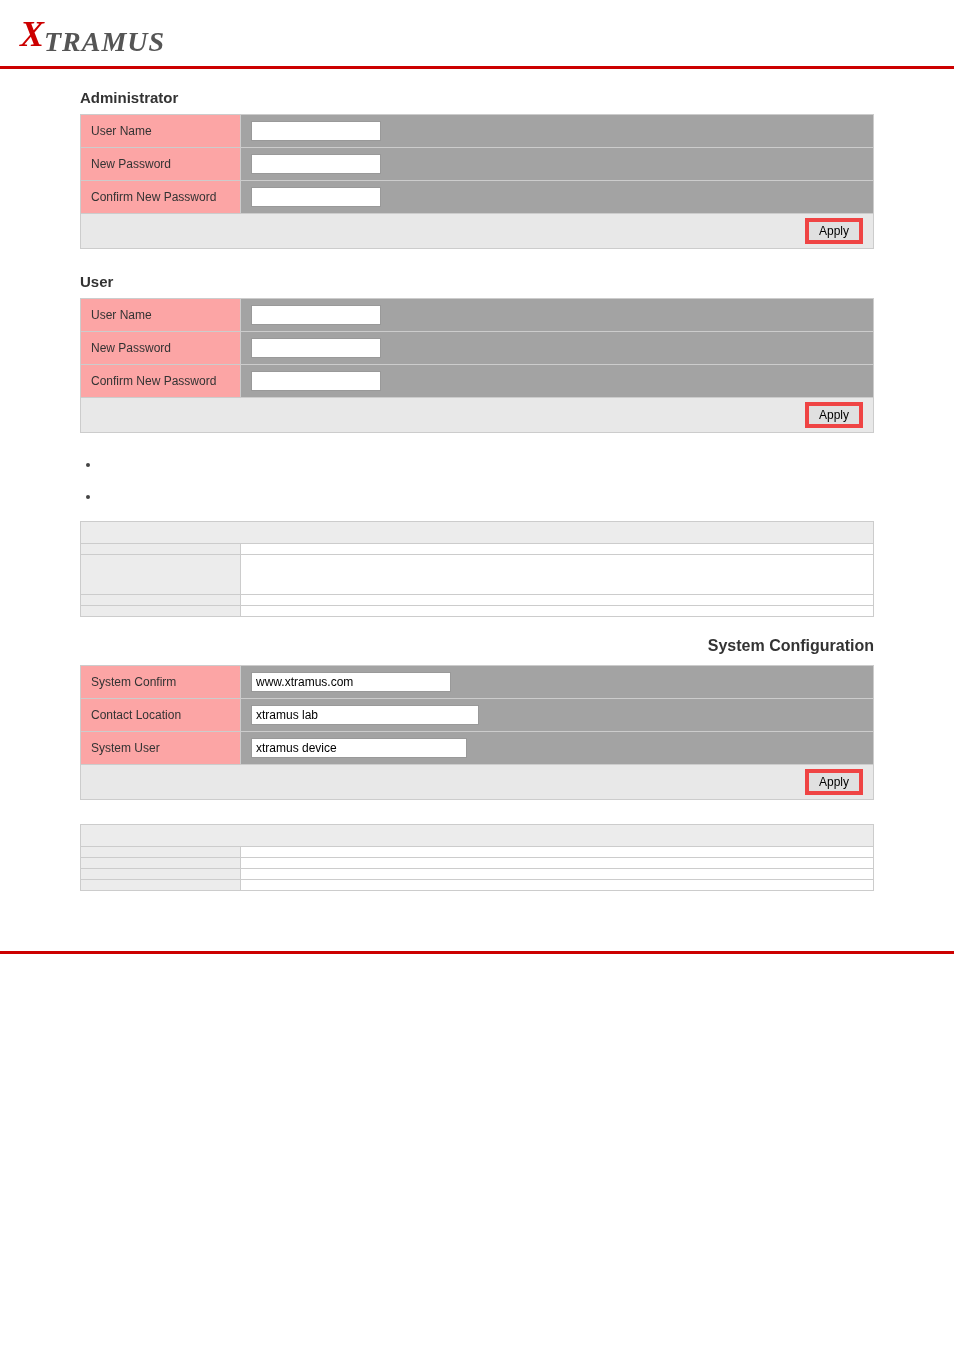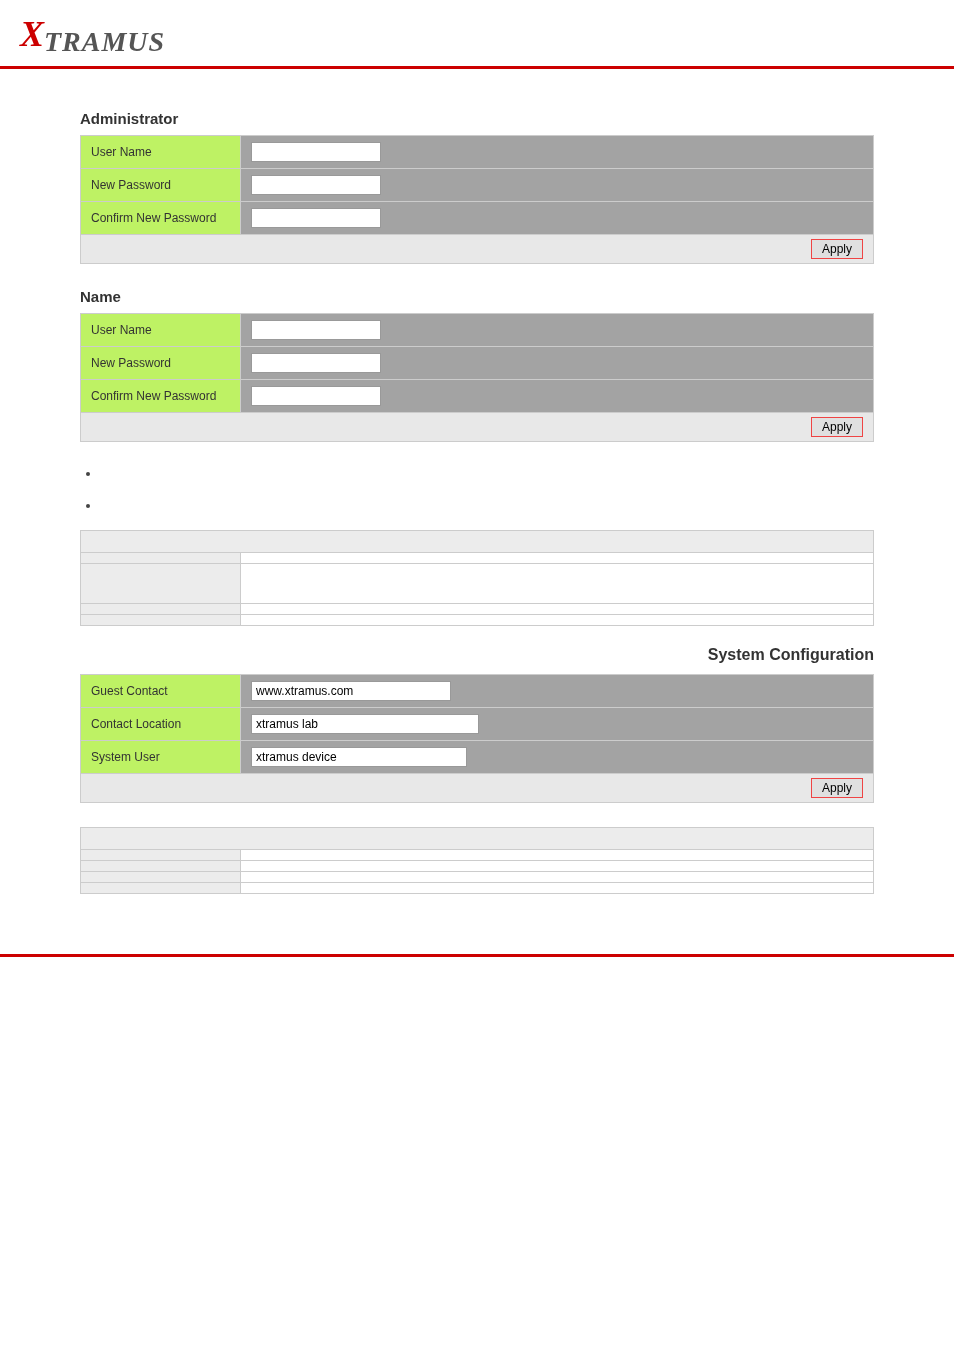--- a/index.html
+++ b/index.html
@@ -46,40 +46,39 @@
 
     
     .section {
       margin-bottom: 24px;
     }
     .section-title {
       font-size: 15px;
       font-weight: bold;
       color: #333;
       margin-bottom: 8px;
-      margin-top: 21px;
     }
 
     
     .form-table {
       width: 100%;
       border-collapse: collapse;
       border: 1px solid #ccc;
       background: #f5f5f5;
     }
     .form-table tr {
       border-bottom: 1px solid #ccc;
     }
     .form-table td {
       padding: 6px 10px;
       vertical-align: middle;
     }
     .form-table td:first-child {
       width: 160px;
-      background: #bef264;
+      background: #fca5a5;
       color: #333;
       font-size: 12px;
       border-right: 1px solid #ccc;
     }
     .form-table td:last-child {
       background: #a3a3a3;
     }
     .form-table input[type="text"],
     .form-table input[type="password"] {
       width: 130px;
@@ -91,21 +90,21 @@
     }
     .apply-row td {
       background: #e8e8e8 !important;
       text-align: right;
       padding: 4px 10px;
       border-top: 1px solid #ccc;
     }
     .apply-btn {
       padding: 2px 10px;
       font-size: 12px;
-      border: 1px solid #ef4444;
+      border: 4px solid #ef4444;
       background: #e0e0e0;
       cursor: pointer;
     }
 
     
     .notes {
       margin: 10px 0 16px 20px;
     }
     .notes li {
       margin-bottom: 18px;
@@ -192,21 +191,21 @@
       <tr class="apply-row">
         <td colspan="2">
           <button class="apply-btn">Apply</button>
         </td>
       </tr>
     </tbody>
       </table>
   </div>
 
   <div class="section">
-    <div class="section-title">Name</div>
+    <div class="section-title">User</div>
     <table class="form-table">
       <tbody>
           <tr>
         <td>User Name</td>
         <td><input type="text" style=""></td>
       </tr>
       <tr>
         <td>New Password</td>
         <td><input type="password" style=""></td>
       </tr>
@@ -250,21 +249,21 @@
       <td></td>
     </tr>
   </tbody>
     </table>
 
   <div class="section">
     <div class="sys-config-title">System Configuration</div>
     <table class="form-table">
       <tbody>
           <tr>
-        <td>Guest Contact</td>
+        <td>System Confirm</td>
         <td>
           <input type="text" style="width: 200px;" value="www.xtramus.com">
         </td>
       </tr>
       <tr>
         <td>Contact Location</td>
         <td>
           <input type="text" style="width: 228px;" value="xtramus lab">
         </td>
       </tr>

